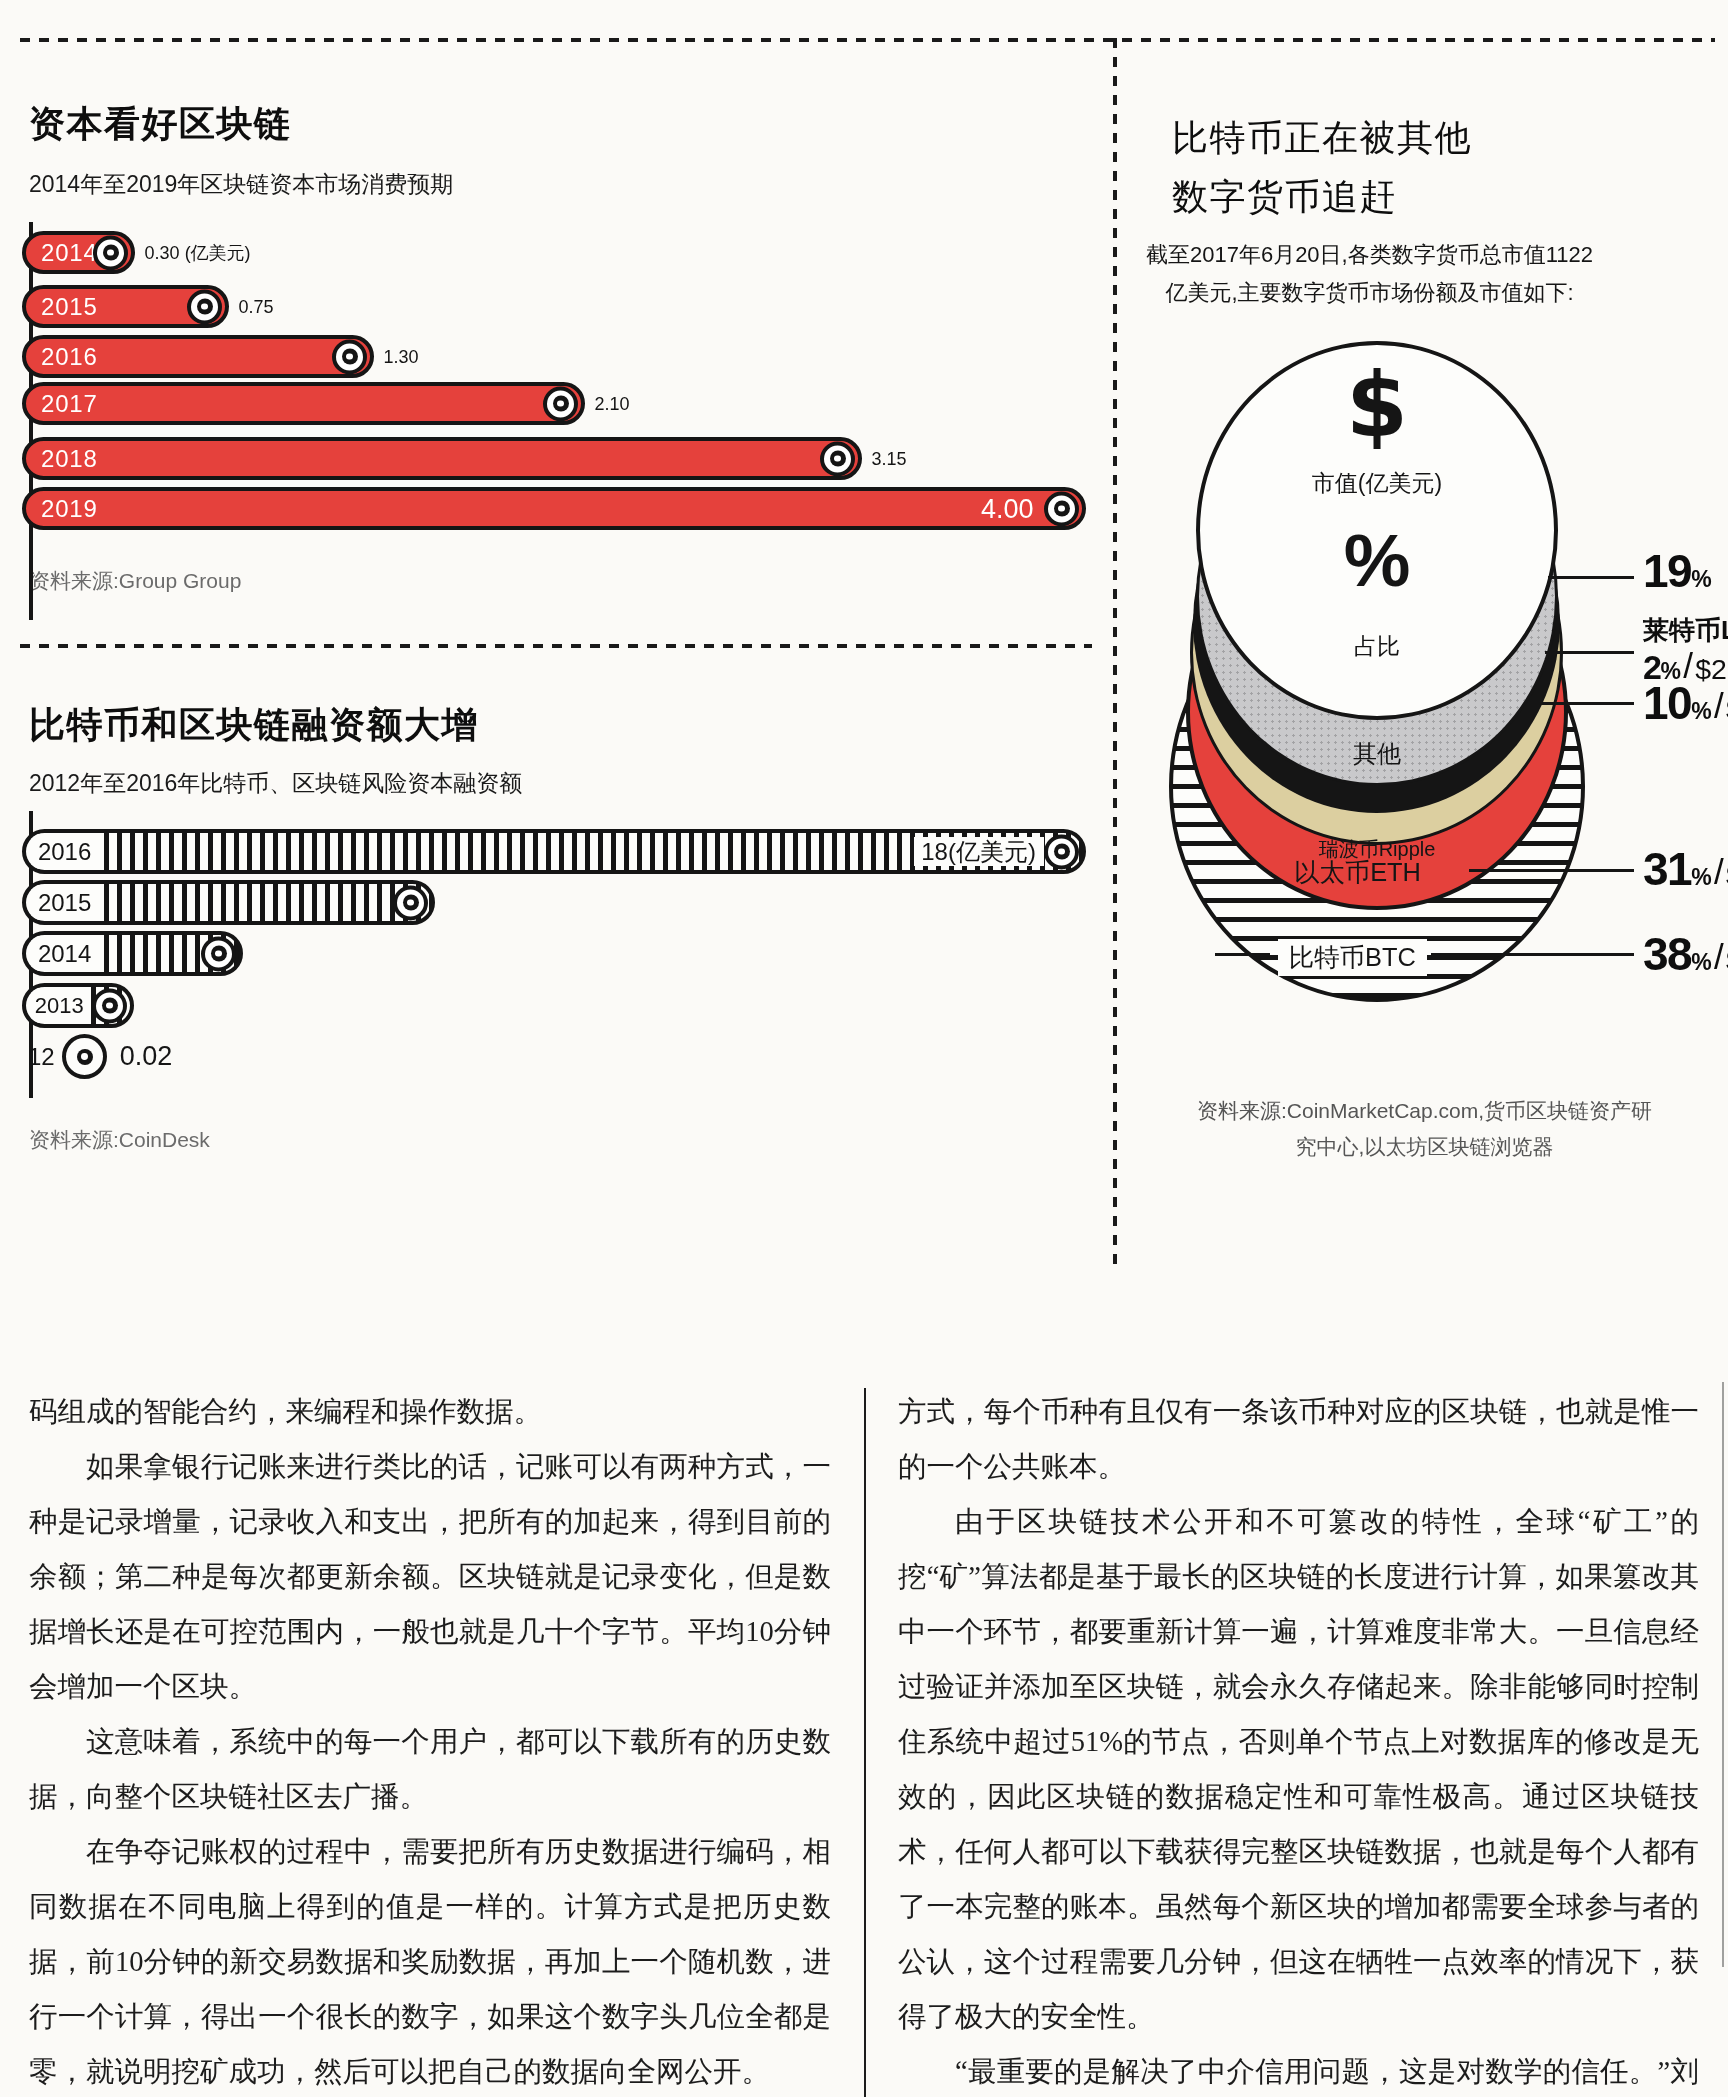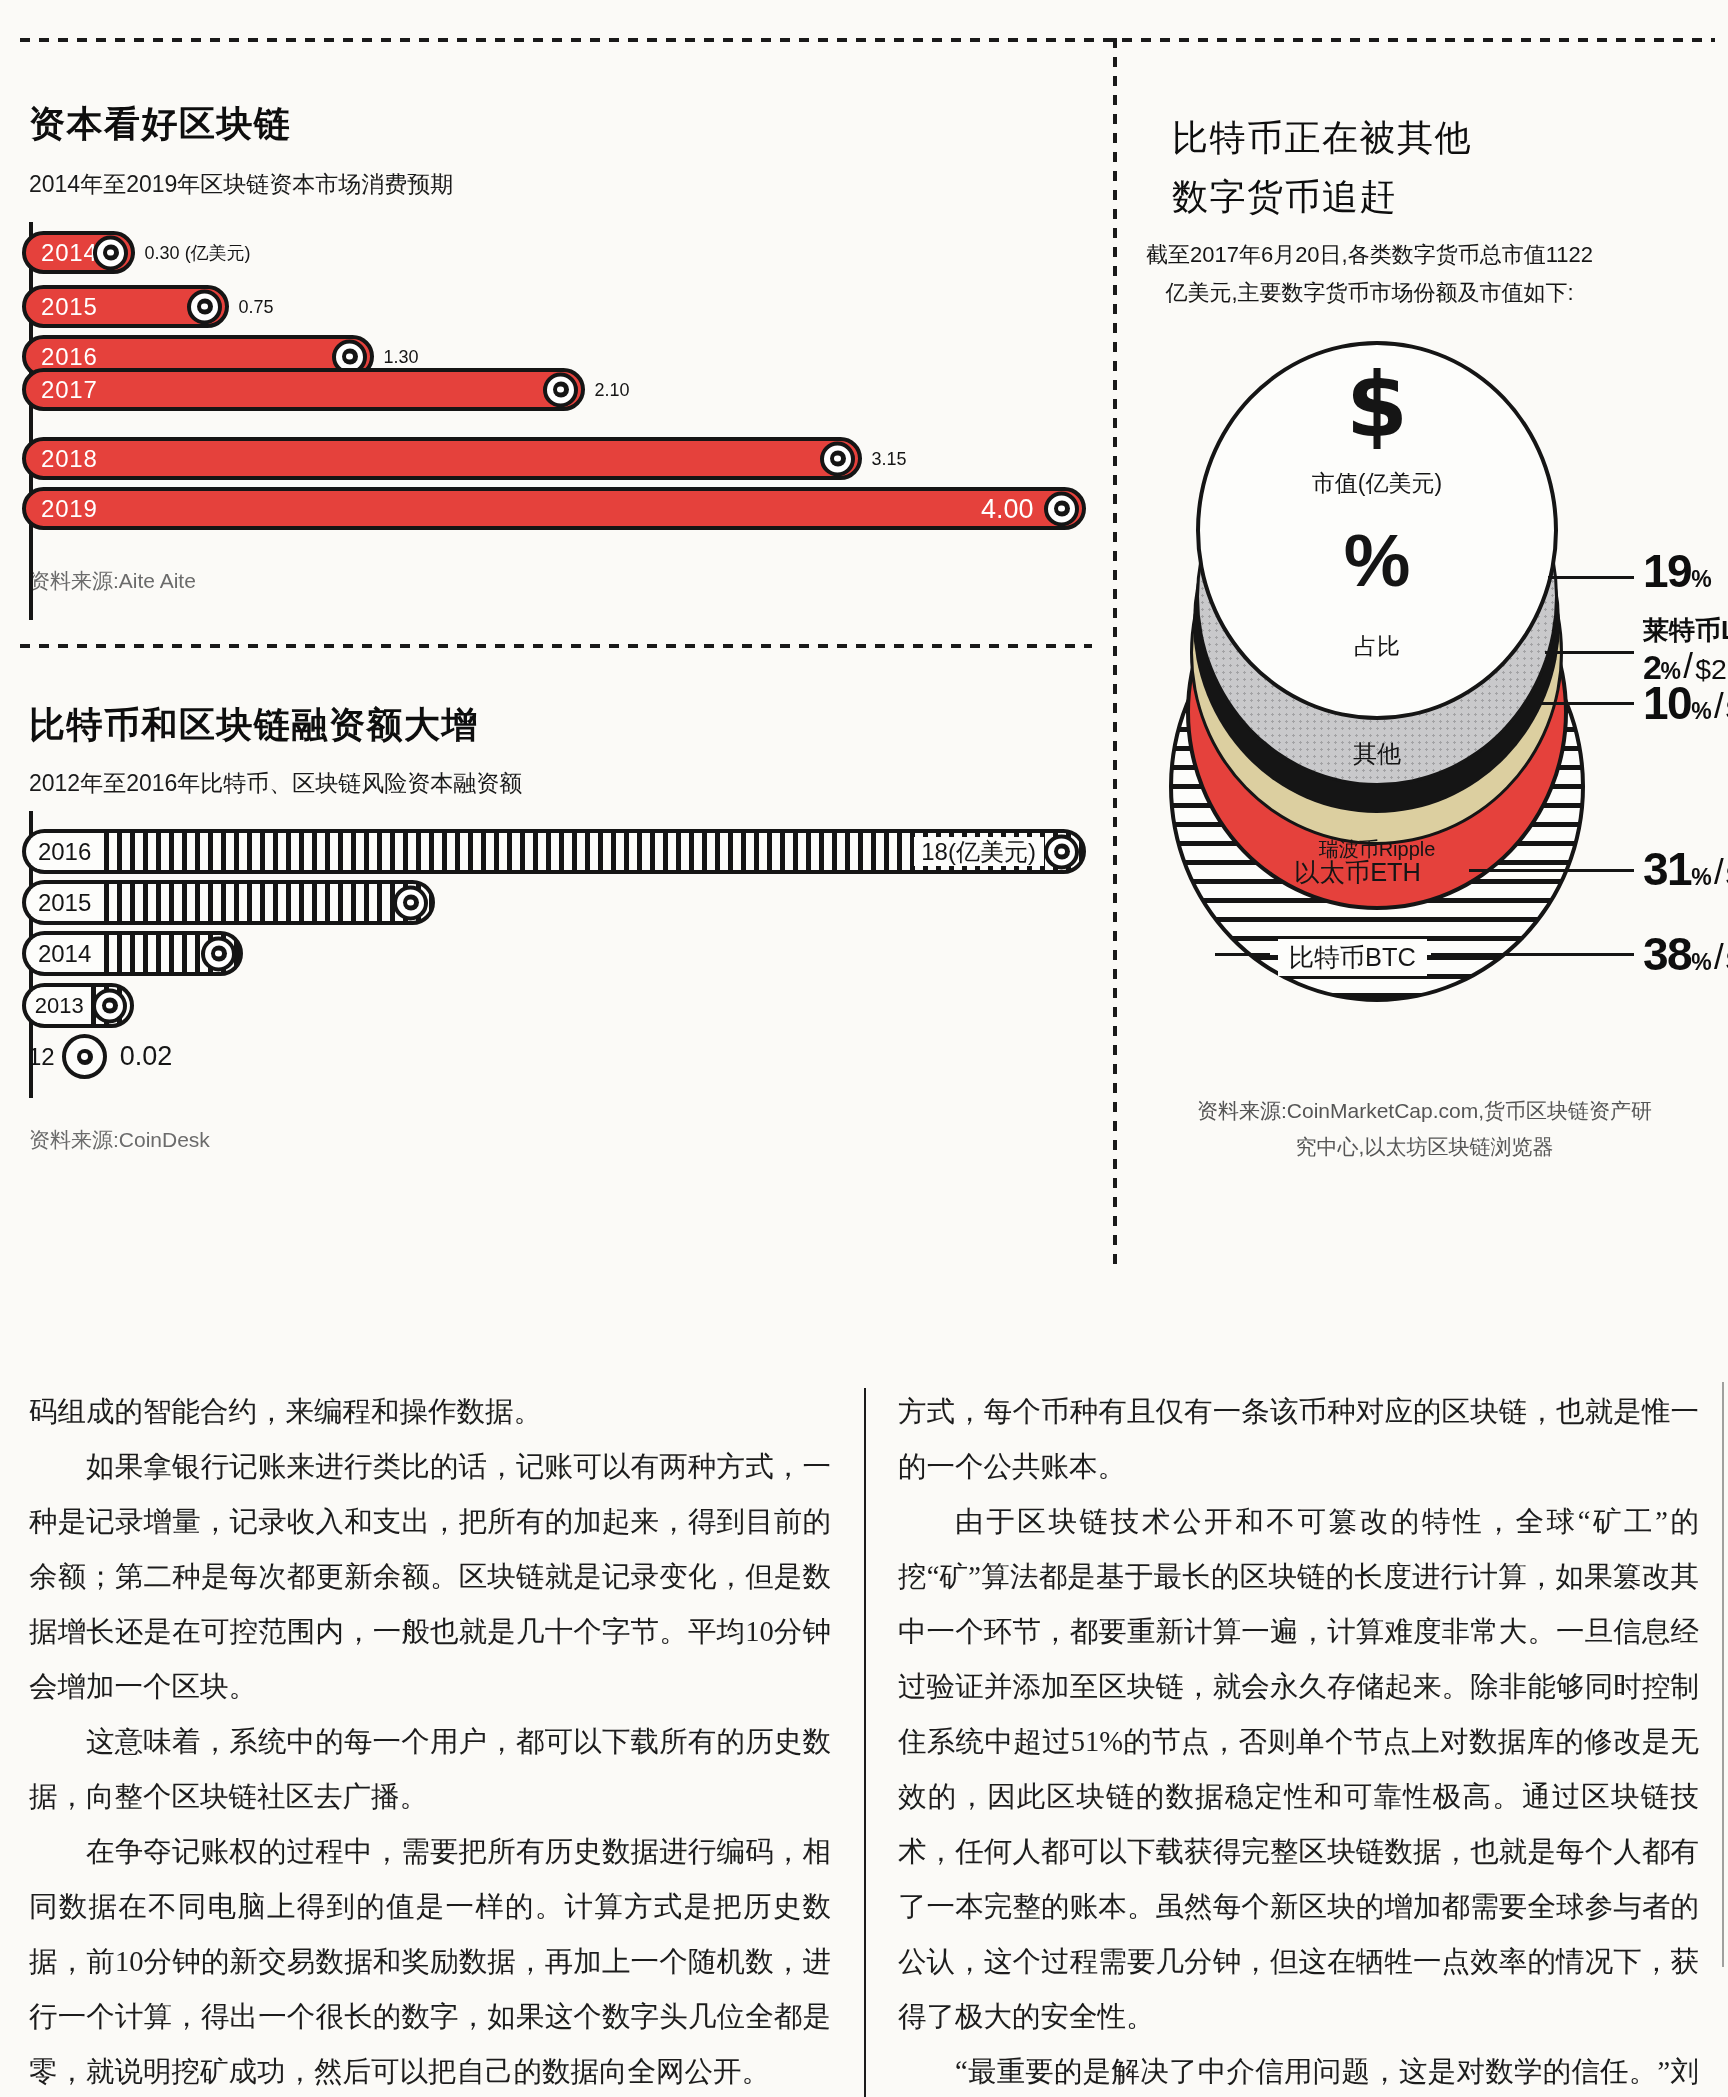--- a/index.html
+++ b/index.html
@@ -36,21 +36,21 @@
         border:4.6px solid #151515;border-radius:23px;display:flex;align-items:center;z-index:2;}
   .bar1 .yr{color:#fff;font-size:24px;margin-left:15.4px;letter-spacing:0.8px;}
   .cap{position:absolute;right:2.3px;top:50%;transform:translateY(-50%);width:35px;height:35px;box-sizing:border-box;
        background:#fff;border:4.6px solid #151515;border-radius:50%;display:flex;align-items:center;justify-content:center;}
   .dot{width:16px;height:16px;background:#151515;border-radius:50%;position:relative;}
   .dot::after{content:"";position:absolute;inset:4.6px;background:#fff;border-radius:50%;}
   .val-out{position:absolute;left:calc(100% + 14px);top:50%;transform:translateY(-50%);
            font-size:18px;color:#151515;white-space:nowrap;}
   .val-in{position:absolute;right:48px;top:50%;transform:translateY(-50%);font-size:27px;color:#fff;white-space:nowrap;}
   #b1-2014{top:231px;width:113px;} #b1-2015{top:285px;width:207px;} #b1-2016{top:335px;width:352px;}
-  #b1-2017{top:368px;width:563px;} #b1-2018{top:437px;width:840px;} #b1-2019{top:487px;width:1064px;}
+  #b1-2017{top:382px;width:563px;} #b1-2018{top:437px;width:840px;} #b1-2019{top:487px;width:1064px;}
 
   
   .bar2{position:absolute;left:21.6px;height:45px;box-sizing:border-box;border:4.6px solid #151515;border-radius:23px;
         background:repeating-linear-gradient(90deg,#151515 0 4.6px,#fdfdfb 4.6px 13px);
         display:flex;align-items:center;z-index:2;overflow:hidden;}
   .chip{background:#fdfdfb;height:100%;display:flex;align-items:center;padding:0 9.2px 0 12.3px;
         font-size:24px;color:#151515;flex:0 0 auto;}
   .vchip{position:absolute;right:38px;top:3.8px;bottom:3.8px;display:flex;align-items:center;background:#fdfdfb;
          padding:0 7.7px;font-size:24px;color:#151515;white-space:nowrap;}
   #b2-2016{top:829px;width:1064px;} #b2-2015{top:880px;width:413px;}
@@ -159,21 +159,21 @@
     </span>
   <span class="val-out">3.15</span>
 </div>
 <div class="bar1" id="b1-2019">
   <span class="yr">2019</span>
   <span class="cap">
       <span class="dot"></span>
     </span>
   <span class="val-in">4.00</span>
 </div>
-<div class="c-src" id="src1">资料来源:Aite Aite</div>
+<div class="c-src" id="src1">资料来源:Group Group</div>
 
 <div class="c-title" id="t2">比特币和区块链融资额大增</div>
 <div class="c-sub" id="s2">2012年至2016年比特币、区块链风险资本融资额</div>
 <div class="axis" id="axis2"></div>
 
 <div class="bar2" id="b2-2016">
   <span class="chip">2016</span>
   <span class="vchip">18(亿美元)</span>
   <span class="cap">
       <span class="dot"></span>

